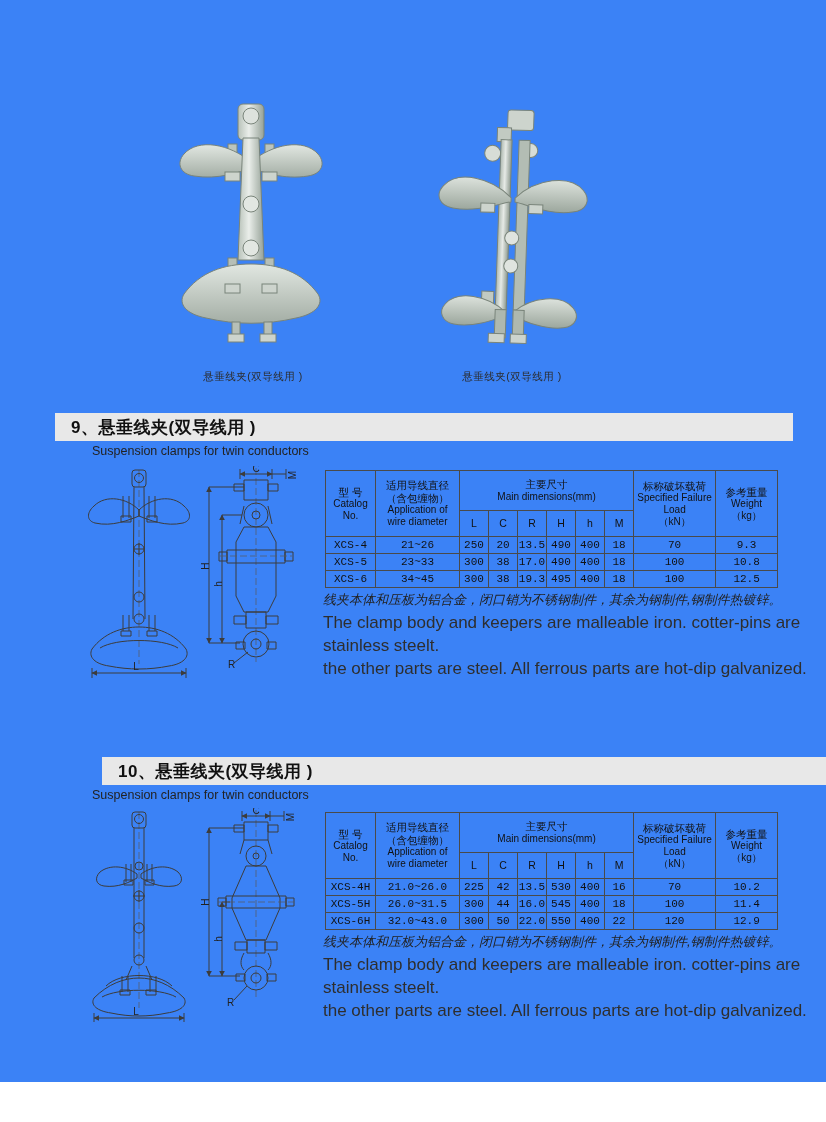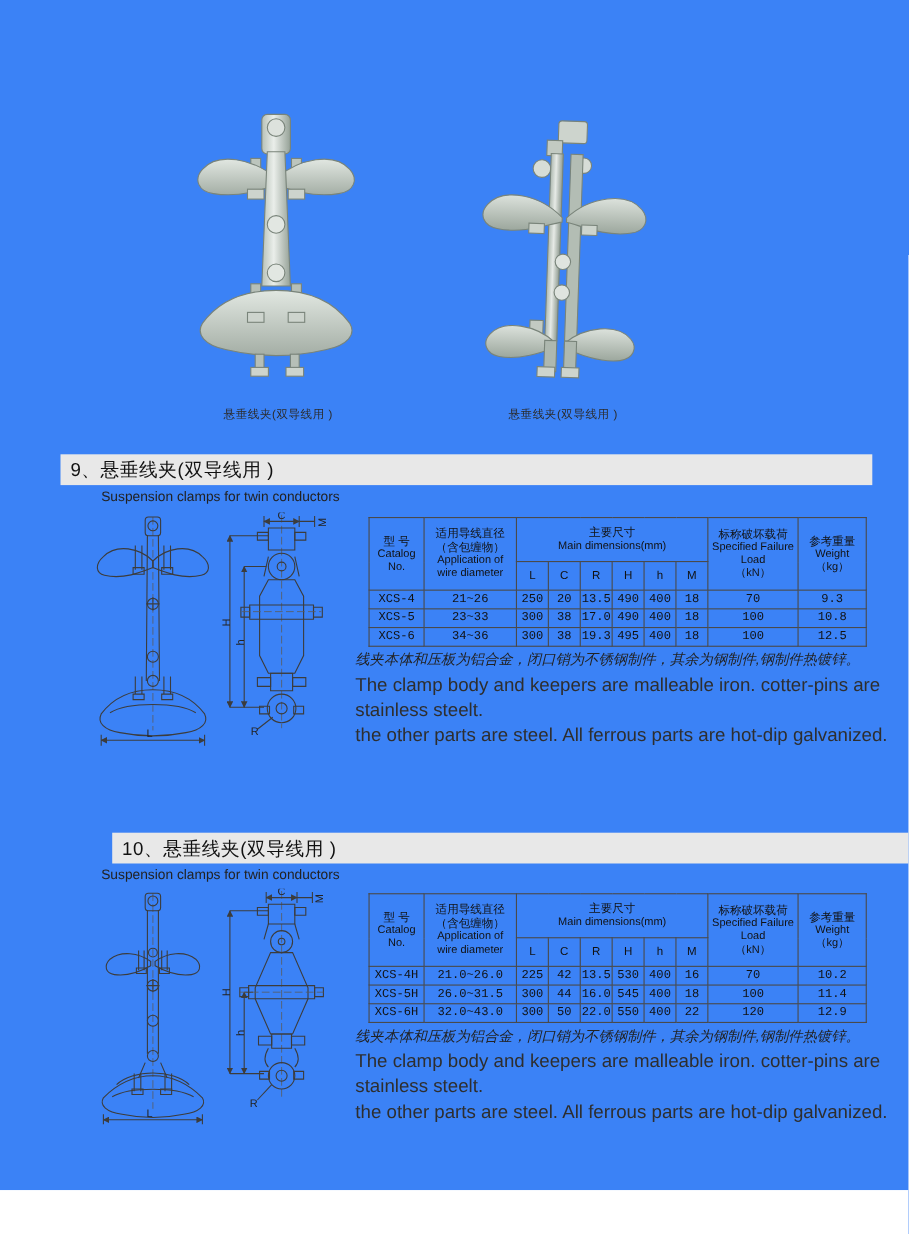--- a/index.html
+++ b/index.html
@@ -1,23 +1,23 @@
 <!DOCTYPE html>
 <html><head>
 <meta charset="utf-8">
 <style>
   html,body{margin:0;padding:0;background:#fff;}
   #page{position:relative;width:826px;height:1082px;background:#3b82f6;overflow:hidden;
         font-family:"Liberation Sans","DejaVu Sans",sans-serif;color:#1a1a1a;}
   .caption{position:absolute;font-size:10.5px;color:#2b2b2b;text-align:center;letter-spacing:0.5px;}
   .section-bar{position:absolute;left:55px;width:738px;height:28px;background:#e8e8e8;
                display:flex;align-items:center;}
-  .section-title{font-weight:normal;font-size:17px;padding-left:9px;letter-spacing:0.5px;color:#111;text-align:center;}
+  .section-title{font-weight:bold;font-size:17px;padding-left:16px;letter-spacing:0.5px;color:#111;text-align:center;}
   .subtitle{position:absolute;left:92px;font-size:12.5px;color:#222;}
-  table.spec{position:absolute;left:335px;width:452px;border-collapse:collapse;table-layout:fixed;
+  table.spec{position:absolute;left:325px;width:452px;border-collapse:collapse;table-layout:fixed;
              text-align:center;color:#111;}
   table.spec th,table.spec td{border:1px solid #4a4a4a;font-weight:normal;padding:0;line-height:1.18;}
   table.spec thead th{font-size:10.5px;}
   table.spec thead .zh{font-size:10.5px;}
   table.spec thead .en{font-size:10px;}
   table.spec td{font-size:11px;}
   tr.data-row{height:17px;font-family:Liberation Mono, monospace;}
   tr.hrow1{height:40px;} tr.hrow2{height:26px;}
   .notes{position:absolute;left:323px;color:#222;}
   .notes .zh{font-size:13px;margin:0 0 3px 0;font-style:italic;}
@@ -260,21 +260,21 @@
         <td>38</td>
         <td>17.0</td>
         <td>490</td>
         <td>400</td>
         <td>18</td>
         <td>100</td>
         <td>10.8</td>
       </tr>
       <tr class="data-row">
         <td>XCS-6</td>
-        <td>34~36</td>
+        <td>34~45</td>
         <td>300</td>
         <td>38</td>
         <td>19.3</td>
         <td>495</td>
         <td>400</td>
         <td>18</td>
         <td>100</td>
         <td>12.5</td>
       </tr>
     </tbody>

